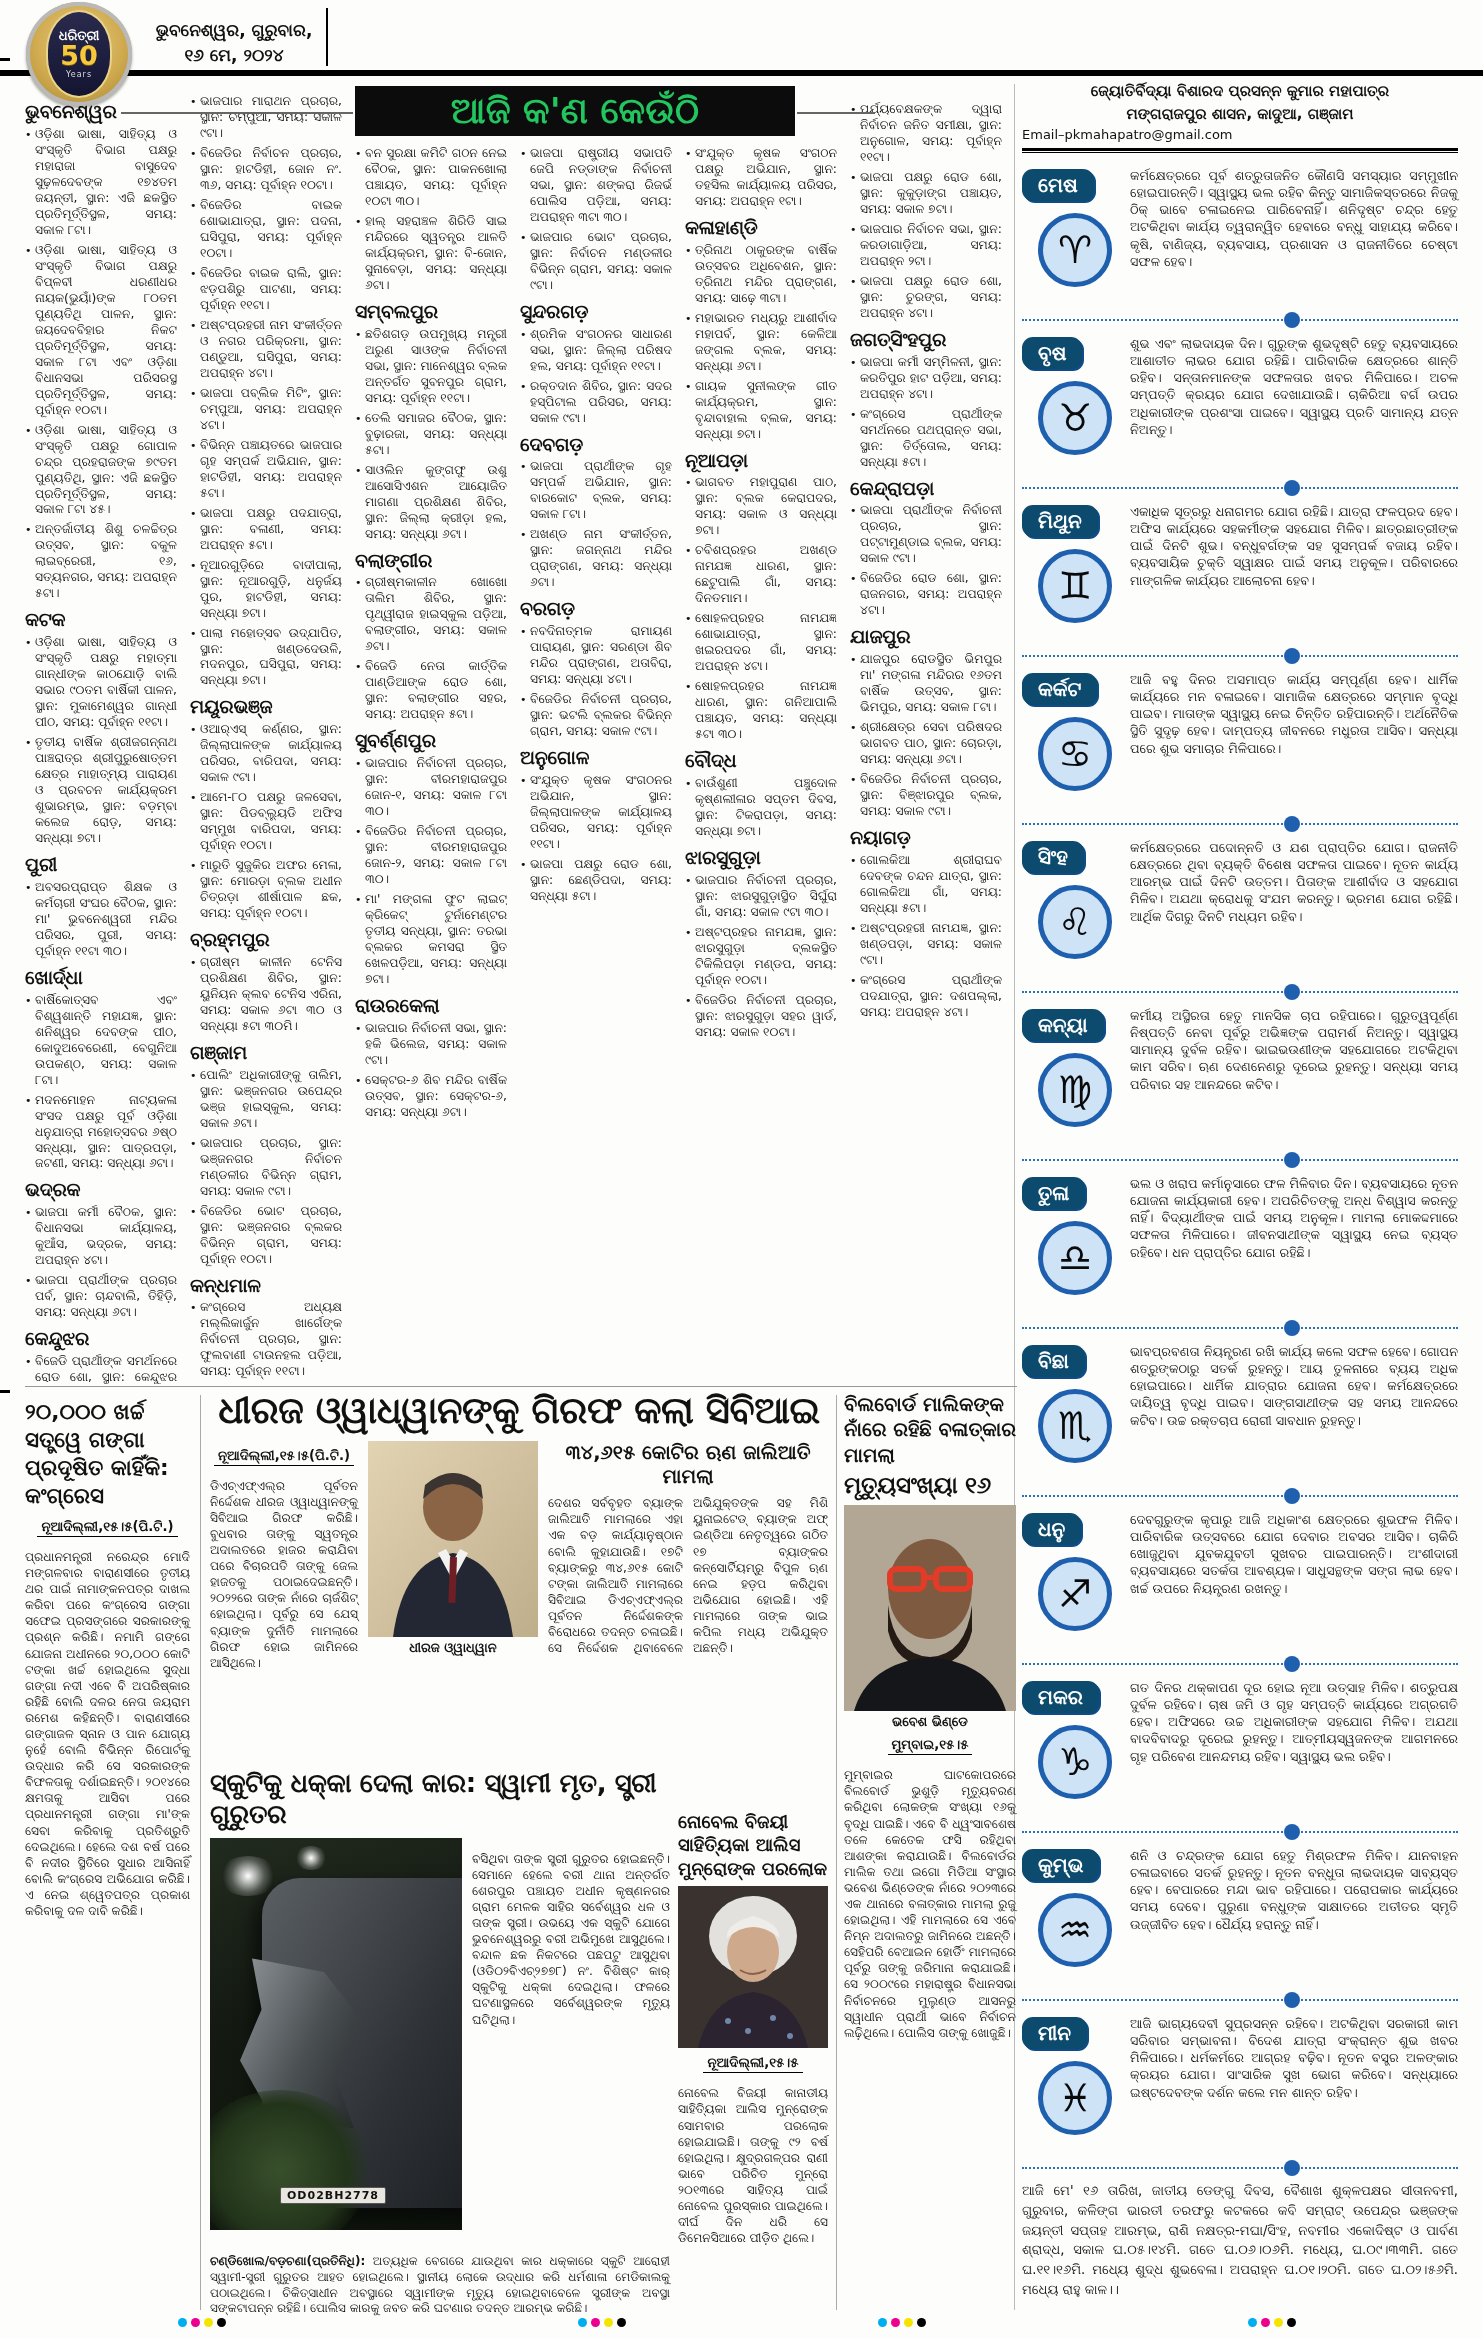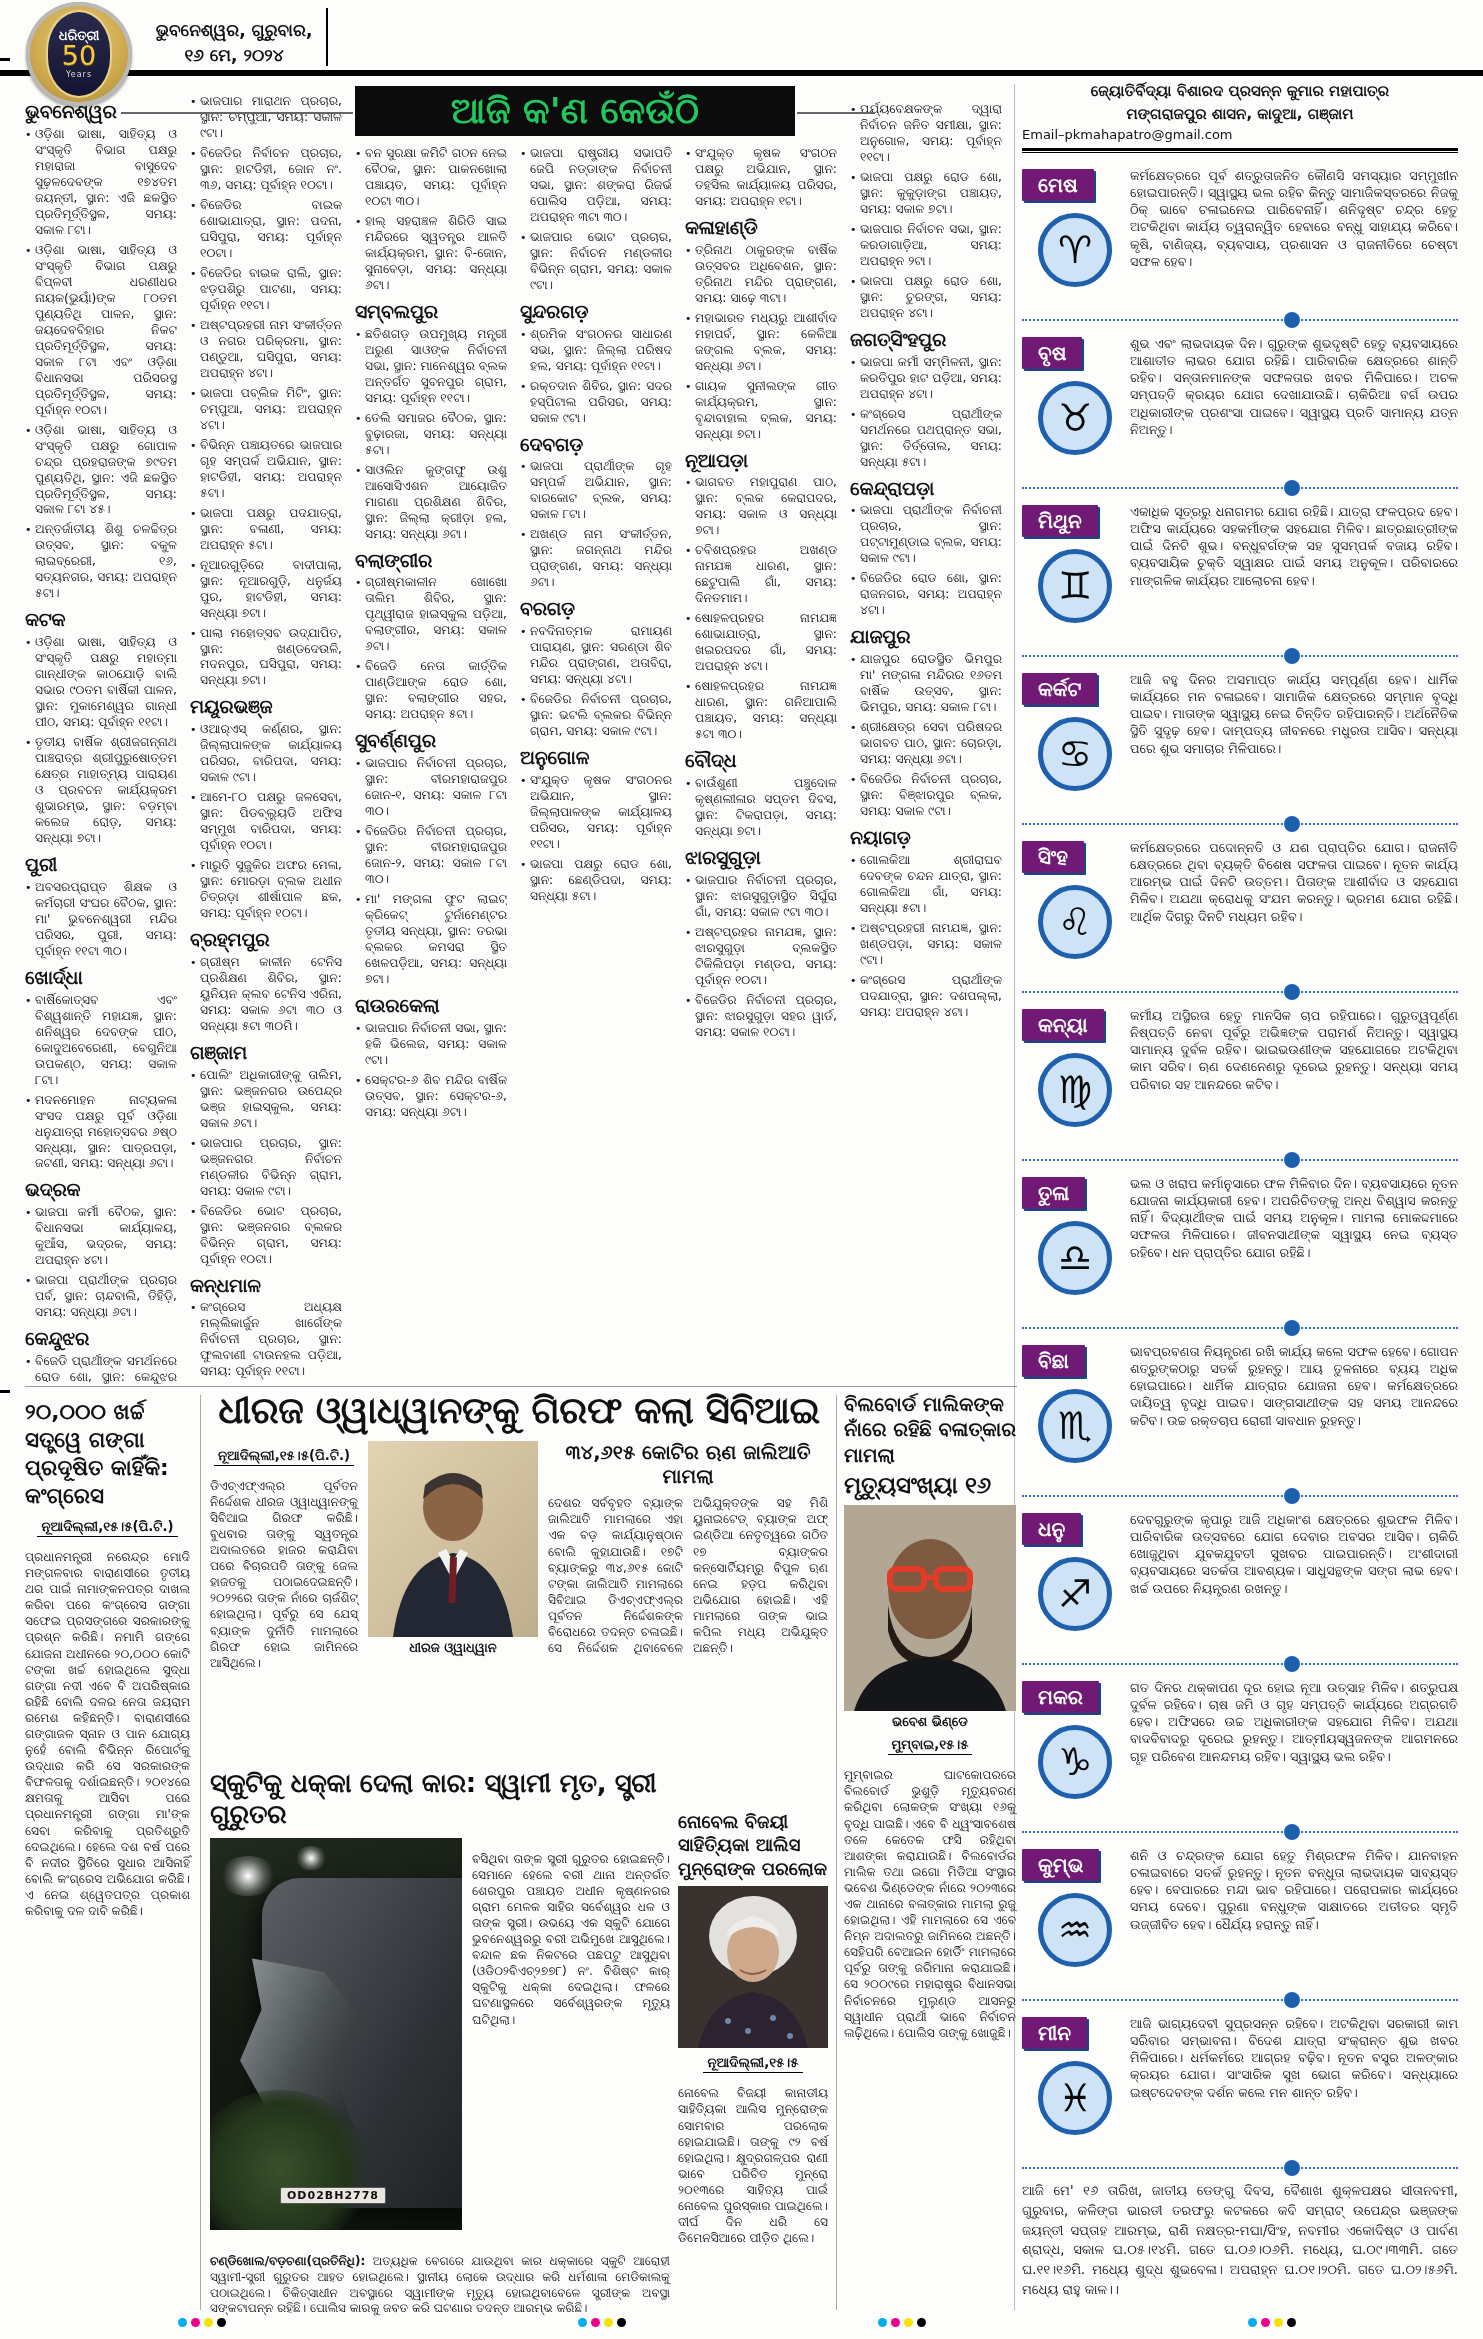--- a/index.html
+++ b/index.html
@@ -5,21 +5,21 @@
   html,body{margin:0;padding:0;background:#e8e8e8;}
   .page{position:relative;width:1483px;height:2339px;background:#fdfdfc;margin:0 auto;overflow:hidden;
         font-family:"DejaVu Sans","Liberation Sans",sans-serif;color:#111;}
   
   .logo{position:absolute;left:26px;top:2px;width:106px;height:104px;border-radius:50%;
         background:radial-gradient(circle at 50% 40%,#e7d08a 0%,#cfa94d 55%,#9f8132 100%);
         box-shadow:0 0 0 4px #b9b9b9 inset,0 2px 3px rgba(0,0,0,.35);display:flex;align-items:center;justify-content:center;z-index:5;}
   .logo-oval{width:62px;height:84px;border-radius:50%/46%;background:linear-gradient(#2a2a4e,#141432);
              display:flex;flex-direction:column;align-items:center;justify-content:center;border:2px solid #e9d489;}
   .logo-oval .nm{color:#fff;font-size:13px;font-weight:bold;line-height:1;}
-  .logo-oval .fifty{color:#f6c93d;font-size:27px;font-weight:400;line-height:1.05;text-shadow:0 1px 0 #7a5c12;}
+  .logo-oval .fifty{color:#f6c93d;font-size:27px;font-weight:700;line-height:1.05;text-shadow:0 1px 0 #7a5c12;}
   .logo-oval .yrs{color:#ddd;font-size:8px;letter-spacing:1px;}
   .mast-date{position:absolute;left:146px;top:18px;width:176px;text-align:center;font-weight:800;font-size:17px;line-height:1.45;}
   .mast-vline{position:absolute;left:326px;top:8px;width:2px;height:58px;background:#000;}
   .mast-rule{position:absolute;left:0;top:70px;width:1483px;height:6px;background:#000;}
   
   .listings{position:absolute;left:25px;top:84px;width:992px;height:1300px;overflow:hidden;}
   .l-titlebox{position:absolute;left:330px;top:2px;width:440px;height:50px;background:#0c0c0c;color:#22c55e;
               display:flex;align-items:center;justify-content:center;font-size:36px;font-weight:800;z-index:3;}
   .l-line-left{position:absolute;left:96px;top:28px;width:232px;height:2px;background:#666;}
   .l-line-right{position:absolute;left:772px;top:28px;width:78px;height:2px;background:#666;}
@@ -34,22 +34,22 @@
   .litem .itx{flex:1;}
   
   .sidebar{position:absolute;left:1022px;top:80px;width:436px;height:2240px;}
   .sb-vline{position:absolute;left:1014px;top:84px;width:1px;height:2226px;background:#bbb;}
   .sb-title{margin:26px 0 10px 14px;height:52px;background:#1368b4;color:#fff;display:flex;align-items:center;justify-content:center;
             font-size:30px;font-weight:800;}
   .sb-credit{text-align:center;font-weight:800;font-size:15px;line-height:1.5;}
   .sb-email{font-size:13px;margin:2px 2px 6px 0;}
   .sb-rule{height:1px;border-top:3px solid #000;border-bottom:1px solid #000;margin-bottom:4px;}
   .sign{position:relative;min-height:140px;padding:10px 0 2px;}
-  .sign .badge{position:absolute;left:0;top:12px;background:#701a75;color:#fff;font-size:20px;font-weight:800;
-               padding:4px 16px;border-radius:1px;box-shadow:2px 2px 0 #0d4c86;}
+  .sign .badge{position:absolute;left:0;top:12px;background:#0c4a6e;color:#fff;font-size:20px;font-weight:800;
+               padding:4px 16px;border-radius:11px;box-shadow:2px 2px 0 #0d4c86;}
   .sign .zicon{position:absolute;left:16px;top:56px;width:64px;height:64px;border-radius:50%;border:5px solid #1e5fae;
                background:#cfe3f6;display:flex;align-items:center;justify-content:center;font-size:38px;color:#0a0a0a;}
   .sign .ztext{margin-left:108px;font-size:12.8px;line-height:1.34;text-align:justify;}
   .zsep{position:relative;border-top:2px dotted #2a6fc0;margin:10px 0 4px;}
   .zsep .zdot{position:absolute;left:60%;top:-9px;width:16px;height:16px;border-radius:50%;background:#1e5fae;}
   .panchanga{font-size:13.2px;line-height:1.5;text-align:justify;margin-top:12px;}
   
   .news-sep{position:absolute;left:25px;top:1386px;width:992px;height:1px;background:#999;}
   .vr{position:absolute;width:1px;background:#aaa;}
   .art{position:absolute;}

